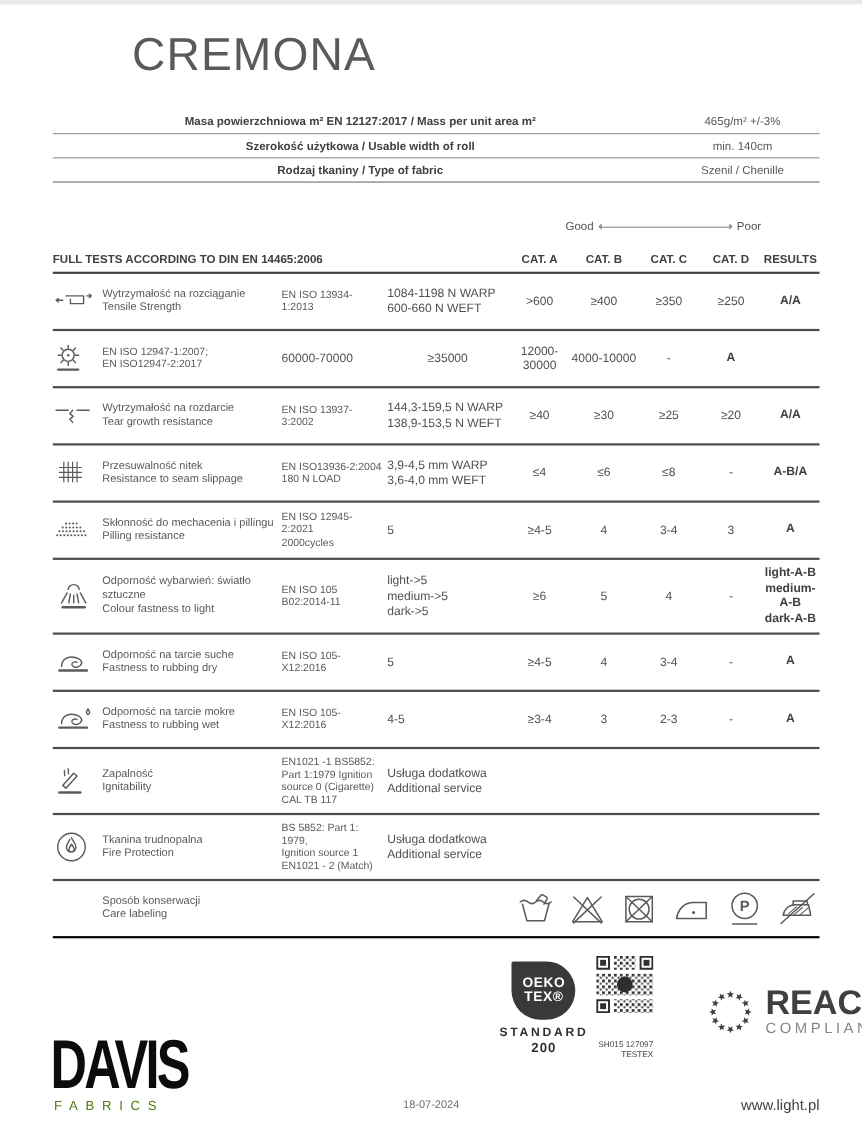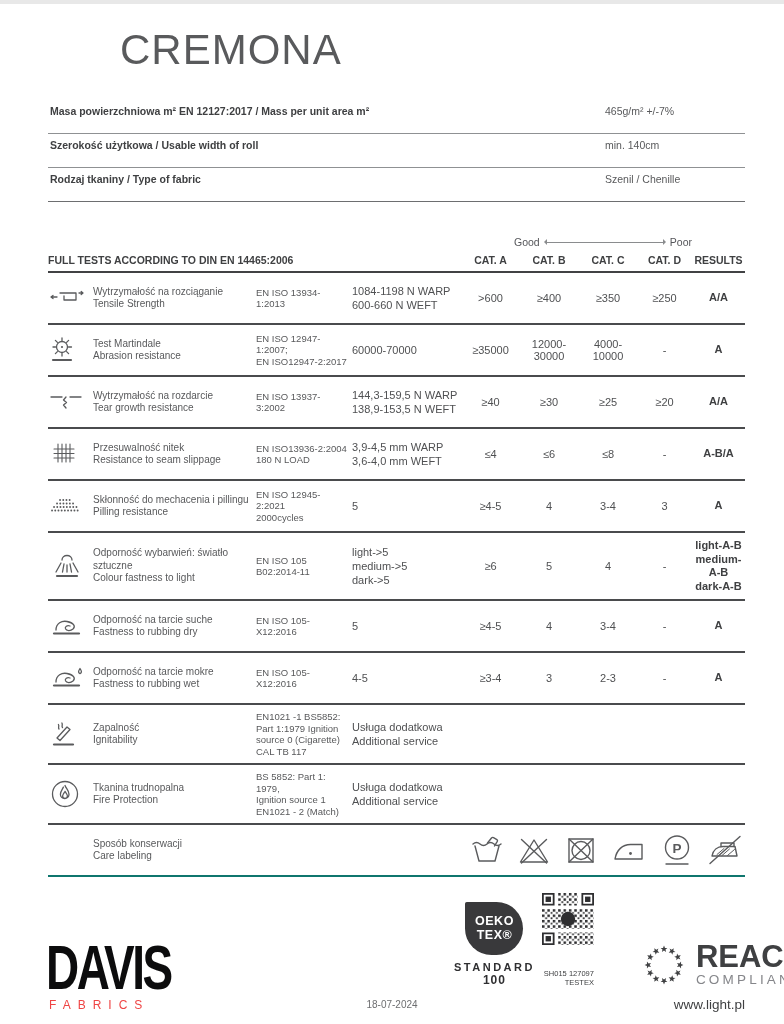--- a/index.html
+++ b/index.html
@@ -5,90 +5,90 @@
   html,body{margin:0;padding:0;background:#e8e8e8;}
   .page{position:relative;width:784px;height:1024px;background:#ffffff;margin:4px auto;
         font-family:"Liberation Sans",sans-serif;color:#58595b;overflow:hidden;}
   .content{position:absolute;left:48px;top:0;width:697px;}
 
   
   .title{margin:22px 0 0 72px;font-size:42px;font-weight:400;letter-spacing:1px;color:#595a5c;}
 
   
   .props{margin-top:26px;}
-  .prow{display:flex;align-items:center;border-bottom:1px solid #8f9193;padding:5px 0 16px 2px;}
+  .prow{display:flex;align-items:center;border-bottom:1px solid #8f9193;padding:5px 0 4px 2px;text-align:center;}
   .prow:last-child{border-bottom:1.5px solid #6d6e70;}
   .plabel{flex:1;font-size:10.5px;font-weight:bold;color:#3f4042;}
   .pvalue{width:140px;font-size:10.5px;color:#58595b;}
 
   
   .thead{margin-top:34px;display:grid;
          grid-template-columns:45px 163px 96px 110px 57px 60px 58px 55px 53px;
-         border-bottom:2px solid #414244;padding-bottom:5px;row-gap:6px;}
+         border-bottom:2px solid #414244;padding-bottom:5px;row-gap:18px;}
   .scale{grid-column:5/9;display:flex;align-items:center;padding-left:52px;font-size:10.5px;color:#55565a;}
   .arrow{flex:1;height:1px;background:#8a8c8e;position:relative;margin:0 5px;}
   .arrow::before{content:"";position:absolute;left:-1px;top:-3px;border:3.5px solid transparent;border-left:0;border-right-color:#8a8c8e;}
   .arrow::after{content:"";position:absolute;right:-1px;top:-3px;border:3.5px solid transparent;border-right:0;border-left-color:#8a8c8e;}
   .theading{grid-column:1/5;align-self:end;font-size:10.5px;font-weight:bold;color:#3f4042;}
   .cat{align-self:end;text-align:center;font-size:10.5px;font-weight:bold;color:#3f4042;}
 
   .trow{display:grid;grid-template-columns:45px 163px 96px 110px 57px 60px 58px 55px 53px;
         align-items:center;border-bottom:2px solid #4a4b4d;padding:6px 0;min-height:38px;}
   .icn{display:flex;align-items:center;justify-content:flex-start;}
   .tname{font-size:10px;color:#58595b;line-height:12.5px;padding-right:6px;}
   .tstd{font-size:9.5px;color:#58595b;line-height:11.5px;white-space:pre-line;padding-right:4px;}
   .tval{font-size:11px;color:#4f5052;line-height:14px;white-space:pre-line;}
   .tc{font-size:11px;color:#4f5052;text-align:center;}
   .tres{font-size:11px;font-weight:bold;color:#3f4042;text-align:center;white-space:pre-line;line-height:13.5px;}
   .wideval{grid-column:4/10;}
   .careicons{grid-column:4/10;display:flex;justify-content:flex-end;align-items:center;gap:13px;padding-right:2px;}
-  .trow.care{border-bottom:2px solid #0f766e;}
+  .trow.care{border-bottom:2px solid #000000;}
 
   
   .tico,.cico{display:block;}
   .tico .s,.cico .s{stroke:#5a5b5d;fill:none;stroke-width:1.3;stroke-linecap:round;stroke-linejoin:round;}
   .cico .s{stroke-width:1.4;}
   .tico .f,.cico .f{fill:#5a5b5d;stroke:none;}
   .tico .thick,.cico .thick{stroke:#5a5b5d;fill:none;stroke-width:2.2;stroke-linecap:round;}
 
   
-  .certs{display:flex;align-items:flex-end;margin-top:16px;padding-left:406px;}
+  .certs{display:flex;align-items:center;margin-top:16px;padding-left:406px;}
   .oeko{display:flex;flex-direction:column;align-items:center;}
   .oeko-badge{width:58px;height:53px;background:#39393b;border-radius:2px 30px 30px 30px;
               display:flex;flex-direction:column;align-items:center;justify-content:center;}
   .oeko-badge div{color:#fff;font-size:12.5px;font-weight:bold;line-height:13.5px;letter-spacing:0.5px;}
   .oeko-std{margin-top:6px;font-size:11px;font-weight:bold;letter-spacing:2.5px;color:#2f2f31;}
   .oeko-100{font-size:12px;font-weight:bold;letter-spacing:1px;color:#2f2f31;}
   .qr{margin-left:7px;display:flex;flex-direction:column;align-items:flex-end;gap:20px;}
   .qr-caption{font-size:7.5px;color:#3f4042;text-align:right;line-height:9px;margin-top:4px;}
   .reach{display:flex;align-items:center;margin-left:48px;margin-top:8px;}
   .reach-text{margin-left:10px;}
   .reach-title{font-size:31px;font-weight:bold;color:#3f4042;line-height:28px;}
   .reach-sub{font-size:13.5px;letter-spacing:3.2px;color:#85868a;margin-top:1px;}
 
   
   .brand{position:absolute;left:46px;bottom:16px;}
   .brand-name{font-size:56px;font-weight:900;color:#0c0c0d;letter-spacing:-3px;line-height:50px;
               display:inline-block;transform:scale(0.82,1.12);transform-origin:left bottom;}
-  .brand-sub{font-size:12px;font-weight:500;letter-spacing:7px;color:#ef4444;margin-top:2px;margin-left:3px;}
+  .brand-sub{font-size:12px;font-weight:500;letter-spacing:7px;color:#4d7c0f;margin-top:2px;margin-left:3px;}
   .footer-date{position:absolute;left:0;right:0;bottom:18px;text-align:center;font-size:10px;color:#6d6e70;}
   .footer-site{position:absolute;right:39px;bottom:16px;font-size:13.5px;color:#3f4042;text-decoration:none;}
 </style>
 </head>
 <body>
 
 <div class="page">
   <div class="content">
 
     <div class="title">CREMONA</div>
 
     <div class="props">
       <div class="prow">
         <div class="plabel">Masa powierzchniowa m² EN 12127:2017 / Mass per unit area m²</div>
-        <div class="pvalue">465g/m² +/-7%</div>
+        <div class="pvalue">465g/m² +/-3%</div>
       </div>
       <div class="prow">
         <div class="plabel">Szerokość użytkowa / Usable width of roll</div>
         <div class="pvalue">min. 140cm</div>
       </div>
       <div class="prow">
         <div class="plabel">Rodzaj tkaniny / Type of fabric</div>
         <div class="pvalue">Szenil / Chenille</div>
       </div>
     </div>
@@ -129,24 +129,20 @@
     </div>
 
     <div class="trow">
       <div class="icn">
         <svg class="tico" width="30" height="28" viewBox="0 0 30 28">
           <circle class="s" cx="14" cy="11" r="5.5"></circle>
           <circle class="f" cx="14" cy="11" r="1.1"></circle>
           <path class="s" d="M20.5,11 H23.5 M14,4.5 V2 M14,17.5 V20 M7.5,11 H5 M18.6,6.4 20.6,4.4 M9.4,6.4 7.4,4.4 M18.6,15.6 20.6,17.6 M9.4,15.6 7.4,17.6"></path>
           <path class="thick" d="M5,24 H23"></path>
         </svg>
-      </div>
-      <div class="tname">
-        <div>Test Martindale</div>
-        <div>Abrasion resistance</div>
       </div>
       <div class="tstd">EN ISO 12947-1:2007;
 EN ISO12947-2:2017</div>
       <div class="tval">60000-70000</div>
       <div class="tc">≥35000</div>
       <div class="tc">12000-30000</div>
       <div class="tc">4000-10000</div>
       <div class="tc">-</div>
       <div class="tres">A</div>
     </div>
@@ -356,21 +352,21 @@
       </div>
     </div>
 
     <div class="certs">
       <div class="oeko">
         <div class="oeko-badge">
           <div>OEKO</div>
           <div>TEX®</div>
         </div>
         <div class="oeko-std">STANDARD</div>
-        <div class="oeko-100">100</div>
+        <div class="oeko-100">200</div>
       </div>
       <div class="qr">
         <svg width="52" height="52" viewBox="0 0 29 29">
           <defs>
             <pattern id="qrp" width="3" height="3" patternUnits="userSpaceOnUse">
               <rect width="1.4" height="1.4" fill="#2e2e30"></rect>
               <rect x="1.8" y="1.6" width="1" height="1" fill="#2e2e30"></rect>
             </pattern>
           </defs>
           <rect width="29" height="29" fill="#ffffff"></rect>

